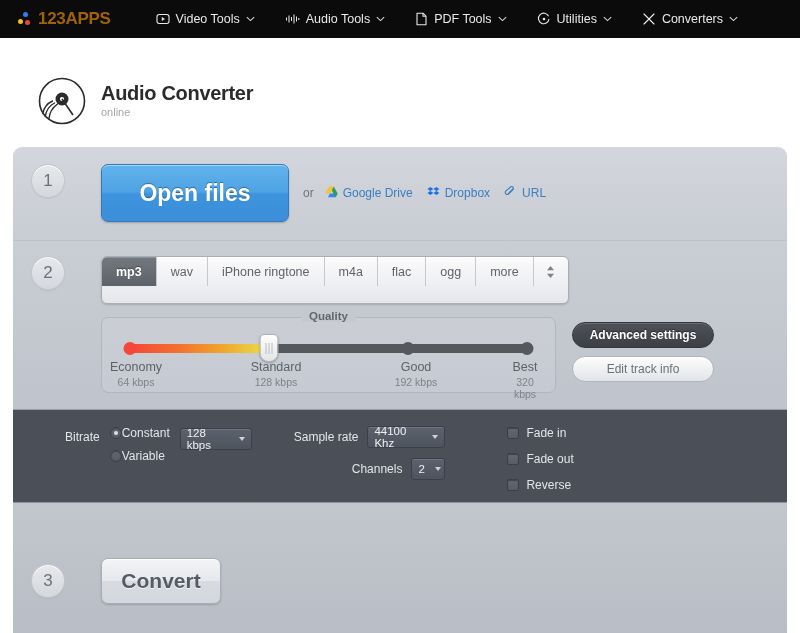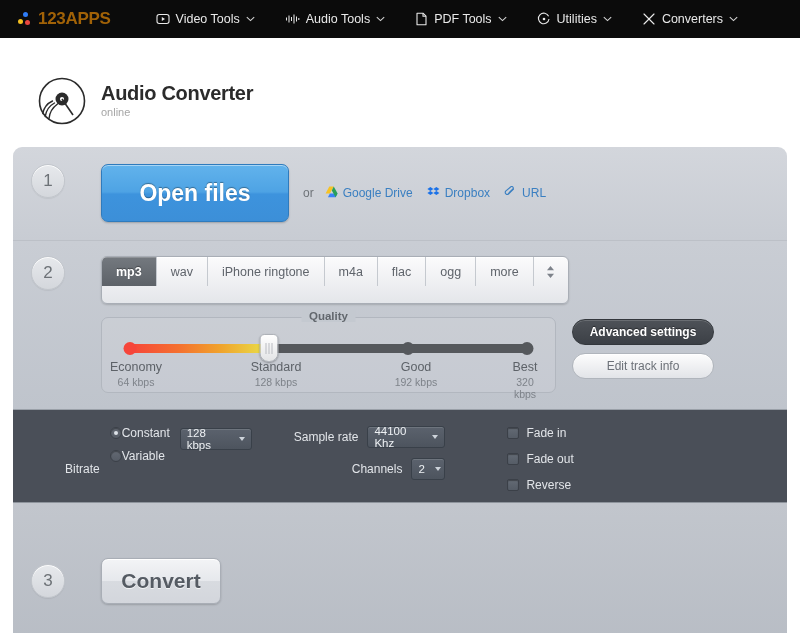--- a/index.html
+++ b/index.html
@@ -121,21 +121,21 @@
     color: #fff; font-weight: bold;
     text-shadow: 0 -1px 1px rgba(0,0,0,.4);
     box-shadow: inset 0 1px 0 rgba(255,255,255,.2);
   }
   .tab-stepper {
     width: 34px; display: flex; align-items: center; justify-content: center;
     cursor: pointer; height: 29px;
   }
 
   
-  #qualwrap { display: flex; margin-top: 13px; margin-left: 36px; align-items: flex-start; }
+  #qualwrap { display: flex; margin-top: 13px; margin-left: 36px; align-items: center; }
   #quality {
     width: 455px; height: 76px;
     border: 1px solid #b2b7bf;
     border-radius: 7px;
     background: rgba(255,255,255,.10);
     position: relative;
   }
   .qual-label {
     position: absolute; top: -8px; left: 50%; transform: translateX(-50%);
     background: #c4c9d0; padding: 0 8px;
@@ -460,21 +460,21 @@
           <div class="pillbtn light">Edit track info</div>
         </div>
       </div>
 
     </div>
   </div>
 
   <div id="advanced">
 
     <div class="adv-col" style="margin-left:52px;">
-      <div class="adv-lbl" style="padding-top:4px;margin-right:10px;margin-top:32px;">Bitrate</div>
+      <div class="adv-lbl" style="padding-top:4px;margin-right:10px;">Bitrate</div>
       <div>
         <div class="radio-row">
           <span class="radio on"></span>
           <span class="radio-txt">Constant</span>
         </div>
         <div class="radio-row">
           <span class="radio"></span>
           <span class="radio-txt">Variable</span>
         </div>
       </div>

